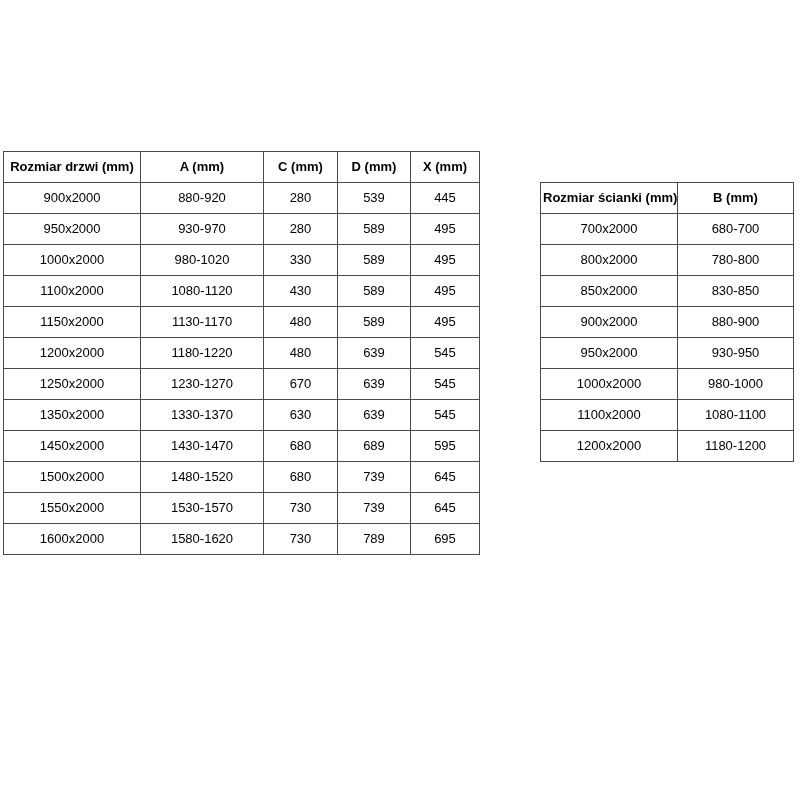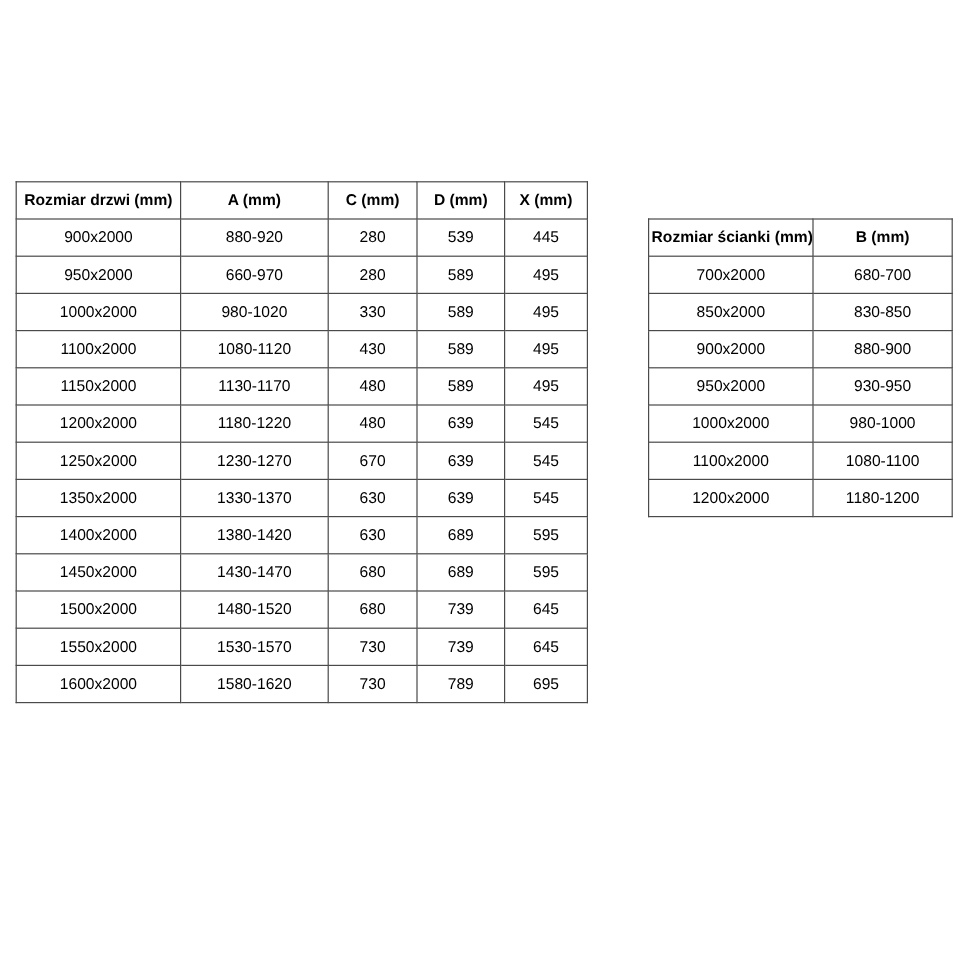--- a/index.html
+++ b/index.html
@@ -29,21 +29,21 @@
     padding: 0 2px;
     font-size: 13px;
     line-height: 30px;
     white-space: nowrap;
     overflow: hidden;
   }
   table.spec-table th {
     font-weight: bold;
   }
   #door-table {
-    left: 13px;
+    left: 3px;
     top: 151px;
     width: 476px;
   }
   #wall-table {
     left: 540px;
     top: 151px;
     width: 253px;
     margin-top: 31px;
   }
   
@@ -79,21 +79,21 @@
   <tbody>
       <tr>
         <td>900x2000</td>
         <td>880-920</td>
         <td>280</td>
         <td>539</td>
         <td>445</td>
       </tr>
       <tr>
         <td>950x2000</td>
-        <td>660-970</td>
+        <td>930-970</td>
         <td>280</td>
         <td>589</td>
         <td>495</td>
       </tr>
       <tr>
         <td>1000x2000</td>
         <td>980-1020</td>
         <td>330</td>
         <td>589</td>
         <td>495</td>
@@ -125,27 +125,20 @@
         <td>670</td>
         <td>639</td>
         <td>545</td>
       </tr>
       <tr>
         <td>1350x2000</td>
         <td>1330-1370</td>
         <td>630</td>
         <td>639</td>
         <td>545</td>
-      </tr>
-      <tr>
-        <td>1400x2000</td>
-        <td>1380-1420</td>
-        <td>630</td>
-        <td>689</td>
-        <td>595</td>
       </tr>
       <tr>
         <td>1450x2000</td>
         <td>1430-1470</td>
         <td>680</td>
         <td>689</td>
         <td>595</td>
       </tr>
       <tr>
         <td>1500x2000</td>
@@ -181,20 +174,24 @@
       <th>Rozmiar ścianki (mm)</th>
       <th>B (mm)</th>
     </tr>
   </thead>
   <tbody>
       <tr>
         <td>700x2000</td>
         <td>680-700</td>
       </tr>
       <tr>
+        <td>800x2000</td>
+        <td>780-800</td>
+      </tr>
+      <tr>
         <td>850x2000</td>
         <td>830-850</td>
       </tr>
       <tr>
         <td>900x2000</td>
         <td>880-900</td>
       </tr>
       <tr>
         <td>950x2000</td>
         <td>930-950</td>

